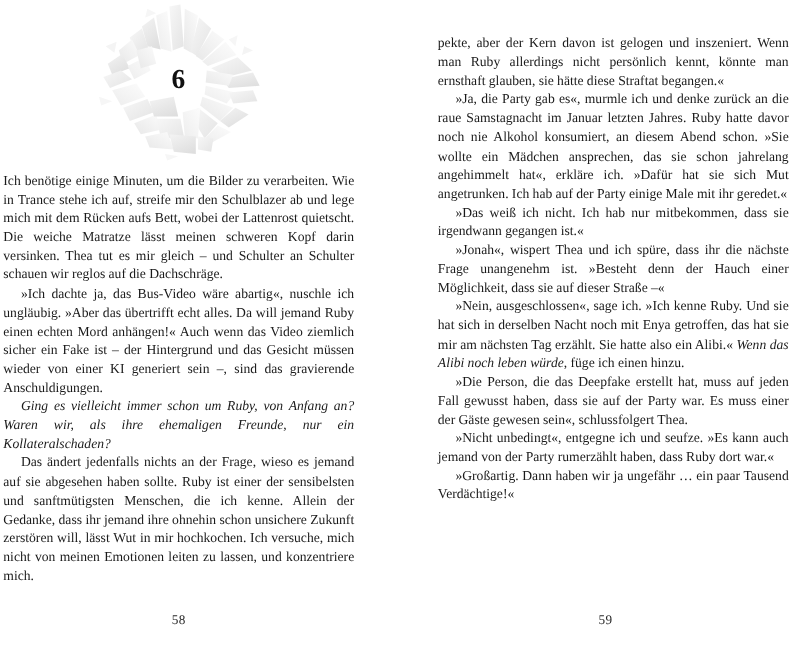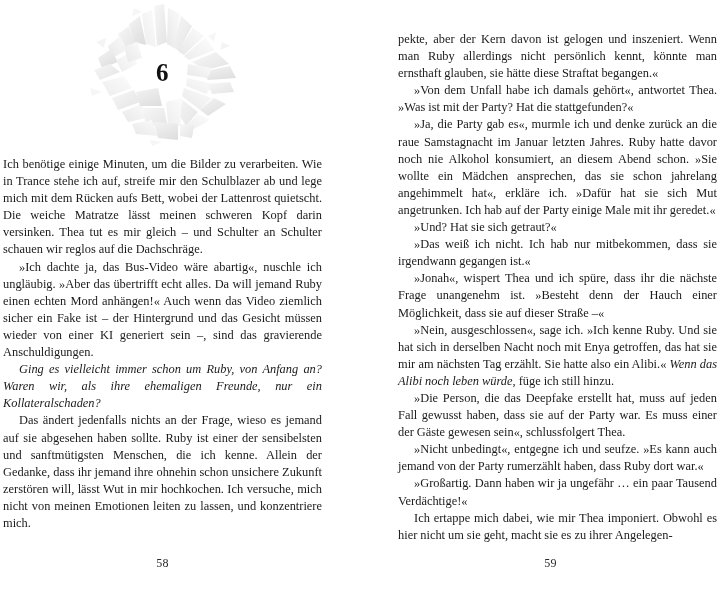--- a/index.html
+++ b/index.html
@@ -174,30 +174,27 @@
       <p>Das ändert jedenfalls nichts an der Frage, wieso es jemand auf sie abgesehen haben sollte. Ruby ist einer der sensibelsten und sanftmütigsten Menschen, die ich kenne. Allein der Gedanke, dass ihr jemand ihre ohnehin schon unsichere Zukunft zerstören will, lässt Wut in mir hochkochen. Ich versuche, mich nicht von meinen Emotionen leiten zu lassen, und konzentriere mich.</p>
     </div>
 
     <div class="folio">58</div>
   </div>
 
   <div class="page page-right">
 
     <div class="body-text">
       <p class="noindent">pekte, aber der Kern davon ist gelogen und inszeniert. Wenn man Ruby allerdings nicht persönlich kennt, könnte man ernsthaft glauben, sie hätte diese Straftat begangen.«</p>
-      <p>»Von dem Unfall habe ich damals gehört«, antwortet Thea. »Was ist mit der Party? Hat die stattgefunden?«</p>
       <p>»Ja, die Party gab es«, murmle ich und denke zurück an die raue Samstagnacht im Januar letzten Jahres. Ruby hatte davor noch nie Alkohol konsumiert, an diesem Abend schon. »Sie wollte ein Mädchen ansprechen, das sie schon jahrelang angehimmelt hat«, erkläre ich. »Dafür hat sie sich Mut angetrunken. Ich hab auf der Party einige Male mit ihr geredet.«</p>
-      <p>»Und? Hat sie sich getraut?«</p>
       <p>»Das weiß ich nicht. Ich hab nur mitbekommen, dass sie irgendwann gegangen ist.«</p>
       <p>»Jonah«, wispert Thea und ich spüre, dass ihr die nächste Frage unangenehm ist. »Besteht denn der Hauch einer Möglichkeit, dass sie auf dieser Straße –«</p>
       <p>
-        <span>»Nein, ausgeschlossen«, sage ich. »Ich kenne Ruby. Und sie hat sich in derselben Nacht noch mit Enya getroffen, das hat sie mir am nächsten Tag erzählt. Sie hatte also ein Alibi.« </span><em>Wenn das Alibi noch leben würde</em><span>, füge ich still hinzu.</span>
+        <span>»Nein, ausgeschlossen«, sage ich. »Ich kenne Ruby. Und sie hat sich in derselben Nacht noch mit Enya getroffen, das hat sie mir am nächsten Tag erzählt. Sie hatte also ein Alibi.« </span><em>Wenn das Alibi noch leben würde</em><span>, füge ich einen hinzu.</span>
       </p>
       <p>»Die Person, die das Deepfake erstellt hat, muss auf jeden Fall gewusst haben, dass sie auf der Party war. Es muss einer der Gäste gewesen sein«, schlussfolgert Thea.</p>
       <p>»Nicht unbedingt«, entgegne ich und seufze. »Es kann auch jemand von der Party rumerzählt haben, dass Ruby dort war.«</p>
       <p>»Großartig. Dann haben wir ja ungefähr … ein paar Tausend Verdächtige!«</p>
-      <p>Ich ertappe mich dabei, wie mir Thea imponiert. Obwohl es hier nicht um sie geht, macht sie es zu ihrer Angelegen-</p>
     </div>
 
     <div class="folio">59</div>
   </div>
 
 </div>
 
 </body></html>

